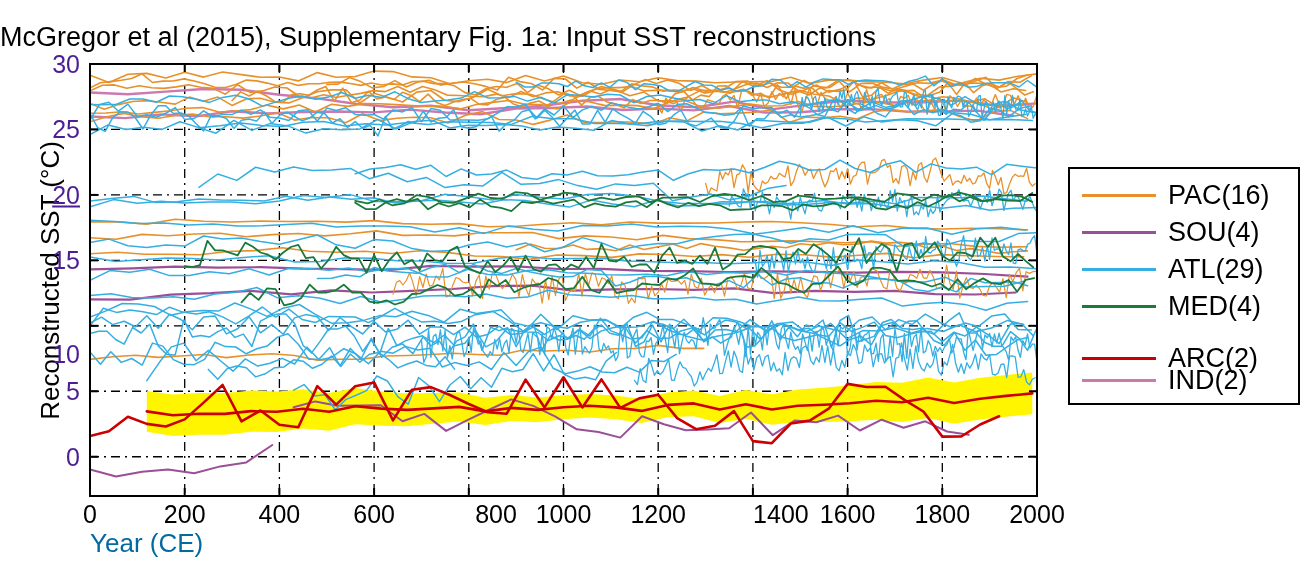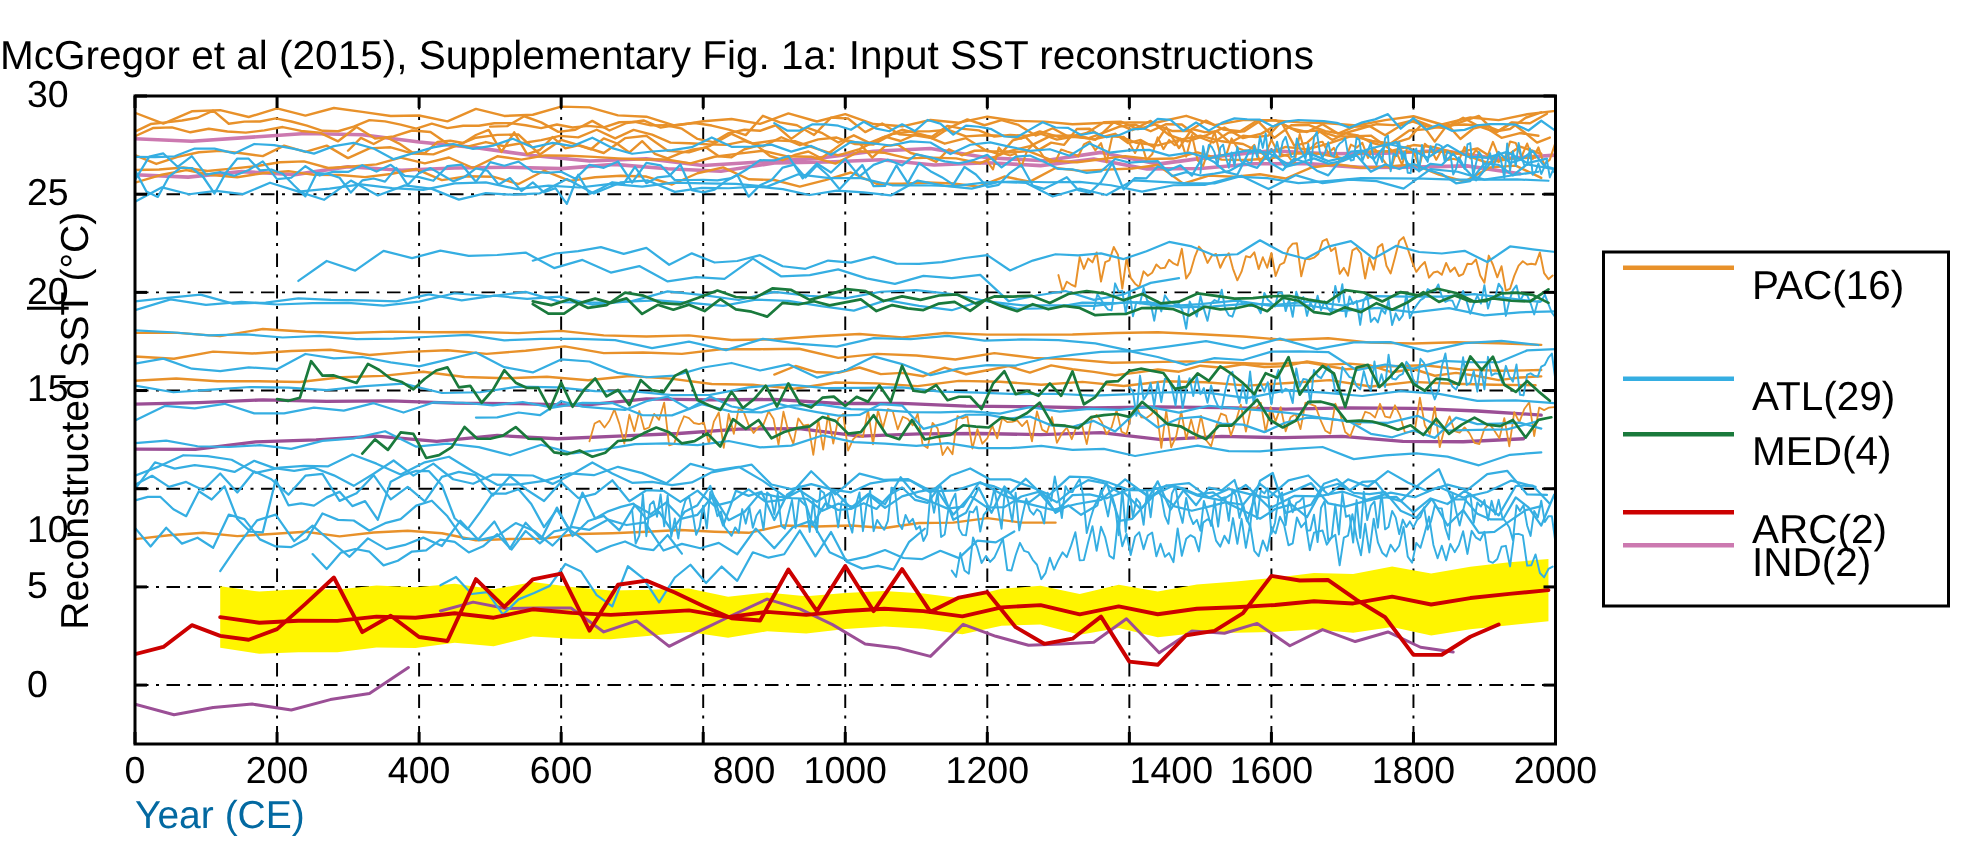--- a/index.html
+++ b/index.html
@@ -49,22 +49,23 @@
     top: 528px;
     width: 947px;
     font-size: 26px;
     color: #0369a1;
     white-space: nowrap;
   }
   .ytick-label {
     position: absolute;
     right: 0;
     width: 60px;
+    text-align: right;
     font-size: 25px;
-    color: #000000;
+    color: #4c1d95;
     transform: translateY(-50%);
     white-space: nowrap;
   }
   .xtick-label {
     position: absolute;
     top: 500px;
     font-size: 25px;
     color: #000;
     transform: translateX(-50%);
     white-space: nowrap;
@@ -80,21 +81,21 @@
     border: 2px solid #000;
     background: #fff;
     box-sizing: border-box;
   }
   .legend-row {
     position: absolute;
     left: 0;
     width: 232px;
     height: 36px;
     display: flex;
-    align-items: flex-start;
+    align-items: center;
   }
   .legend-swatch {
     width: 74px;
     height: 0;
     border-top-width: 3px;
     border-top-style: solid;
     margin-left: 12px;
     margin-right: 12px;
     flex: none;
   }
@@ -260,20 +261,24 @@
         <line x1="1037" y1="488" x2="1037" y2="496" stroke="#000" stroke-width="2"></line>
         <line x1="1037" y1="64" x2="1037" y2="72" stroke="#000" stroke-width="2"></line>
       </g>
     </svg>
 
   <div id="legend-box">
       <div class="legend-row" style="top: 8px;">
         <div class="legend-swatch" style="border-top-color: rgb(232, 145, 42);"></div>
         <span class="legend-label">PAC(16)</span>
       </div>
+      <div class="legend-row" style="top: 45px;">
+        <div class="legend-swatch" style="border-top-color: rgb(155, 79, 150);"></div>
+        <span class="legend-label">SOU(4)</span>
+      </div>
       <div class="legend-row" style="top: 82px;">
         <div class="legend-swatch" style="border-top-color: rgb(53, 174, 226);"></div>
         <span class="legend-label">ATL(29)</span>
       </div>
       <div class="legend-row" style="top: 119px;">
         <div class="legend-swatch" style="border-top-color: rgb(26, 122, 60);"></div>
         <span class="legend-label">MED(4)</span>
       </div>
       <div class="legend-row" style="top: 156px; margin-top: 15px;">
         <div class="legend-swatch" style="border-top-color: rgb(204, 0, 0);"></div>

